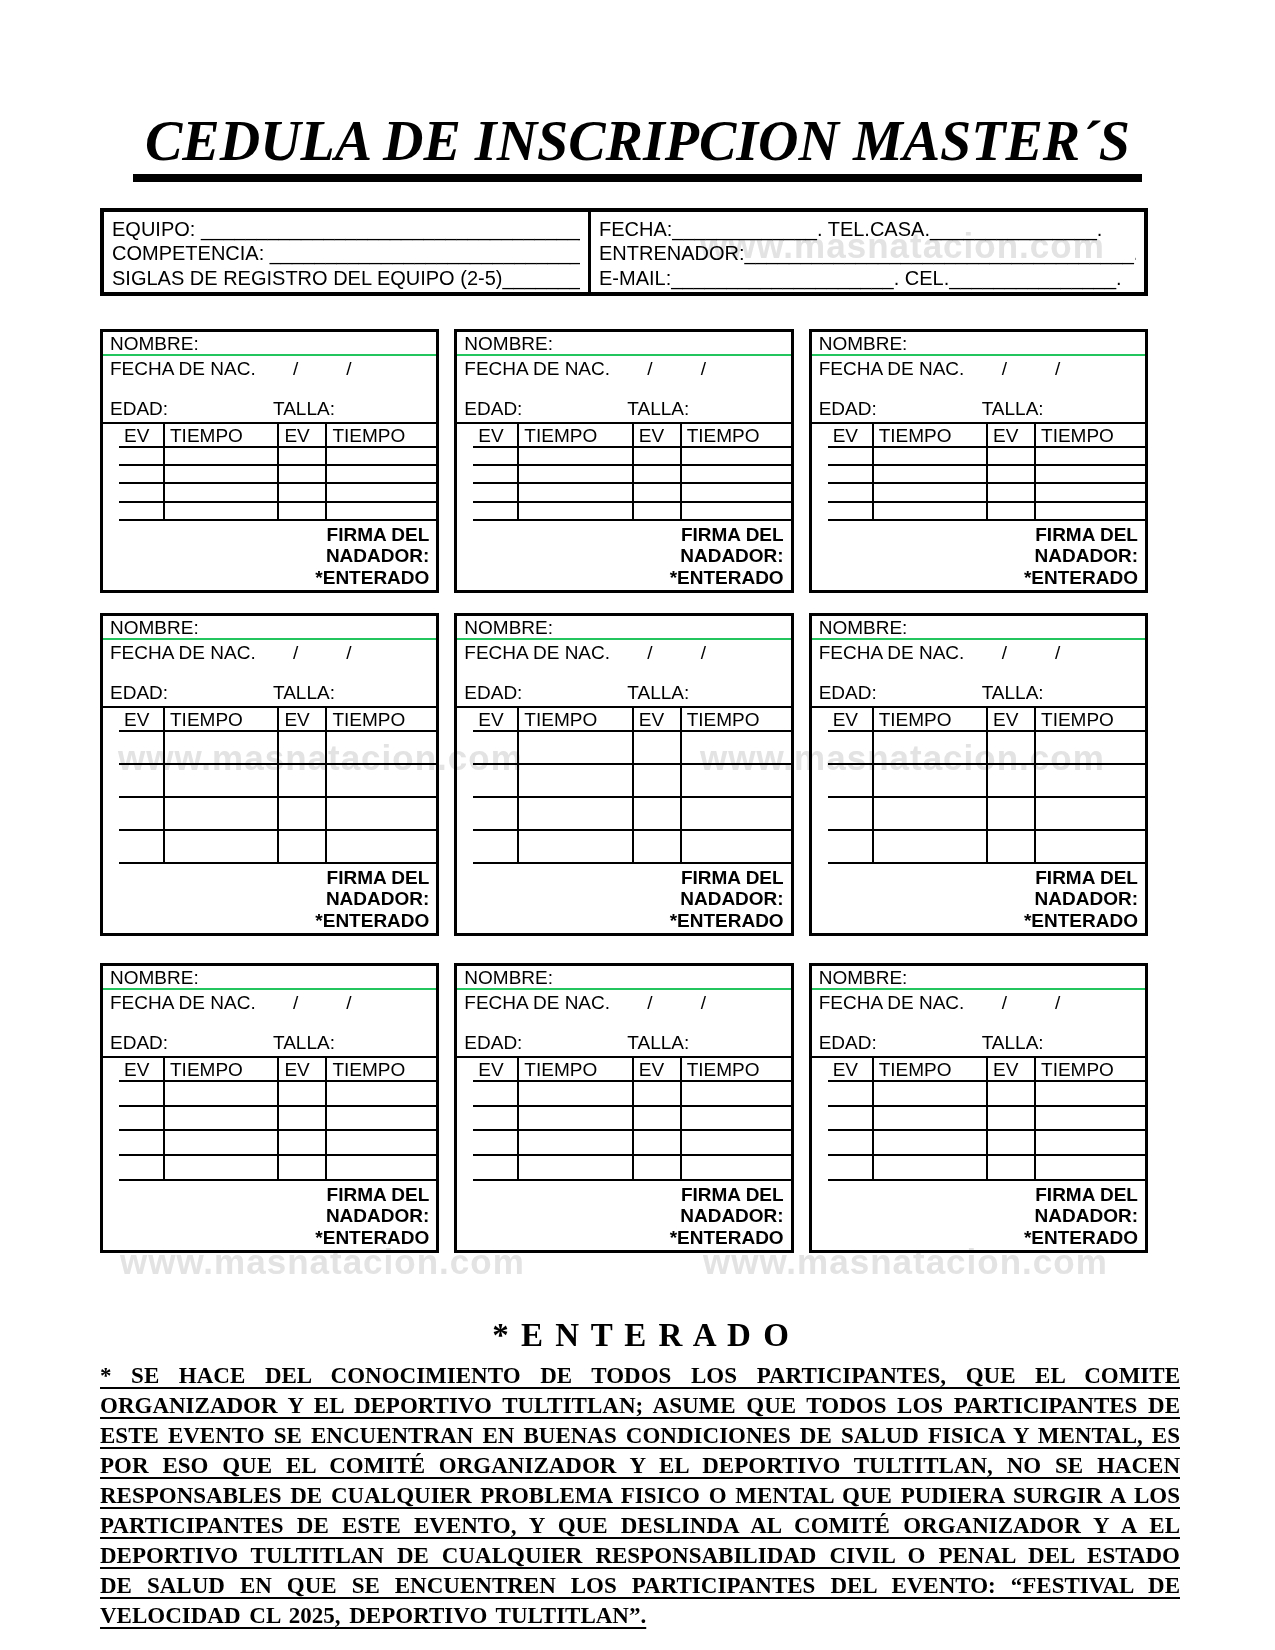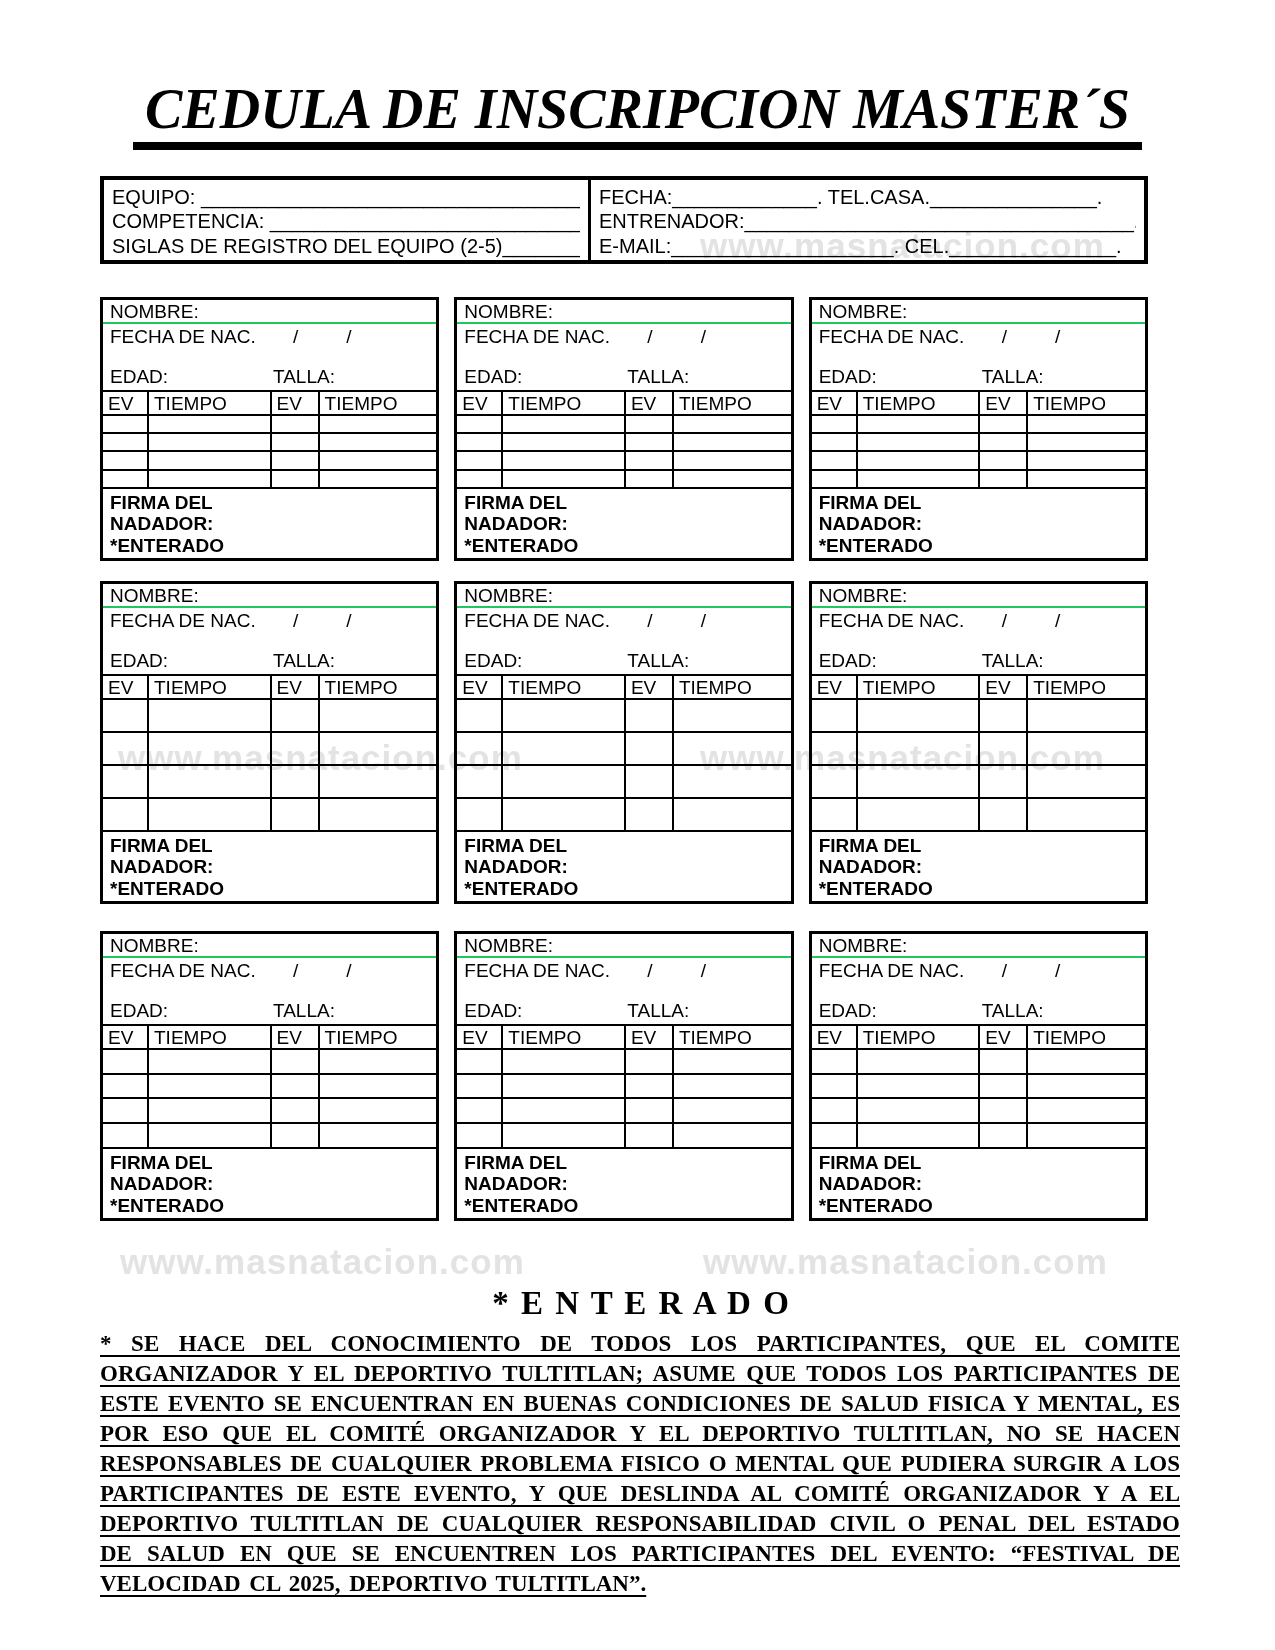--- a/index.html
+++ b/index.html
@@ -8,21 +8,21 @@
     position:relative;
     width:1275px; height:1650px;
     margin:0 auto;
     background:#ffffff;
     color:#000;
     font-family:"Liberation Sans", sans-serif;
     overflow:hidden;
   }
 
   
-  .title-wrap { padding-top:80px; text-align:center; }
+  .title-wrap { padding-top:112px; text-align:center; }
   .page-title {
     display:inline-block;
     font-family:"Liberation Serif", serif;
     font-style:italic;
     font-weight:bold;
     font-size:56px;
     letter-spacing:0px;
     white-space:nowrap;
     border-bottom:8px solid #000;
     padding:0 12px 3px 12px;
@@ -65,37 +65,38 @@
   .slash-1 { position:absolute; left:57%; }
   .slash-2 { position:absolute; left:73%; }
   .talla-label { position:absolute; left:51%; }
 
   .ev-table {
     flex:1;
     border-top:2px solid #000;
     display:grid;
     grid-template-columns:46px 1.05fr 48px 1fr;
     grid-template-rows:24px repeat(4, 1fr);
+    padding-left:16px;
   }
   .ev-cell {
     border-right:2px solid #000;
     border-bottom:2px solid #000;
     padding:0 5px;
     line-height:23px;
     overflow:hidden;
   }
   .ev-cell.col4 { border-right:none; }
 
   .c-firma {
     height:69px;
     padding:3px 7px 0 7px;
     font-weight:bold;
     line-height:21.5px;
   }
-  .c-firma div { white-space:nowrap; }
+  .c-firma div { white-space:nowrap;text-align:right; }
 
   
   .wm {
     position:absolute;
     font-weight:bold;
     font-size:35px;
     letter-spacing:1px;
     color:#e3e3e3;
     white-space:nowrap;
     mix-blend-mode:multiply;

